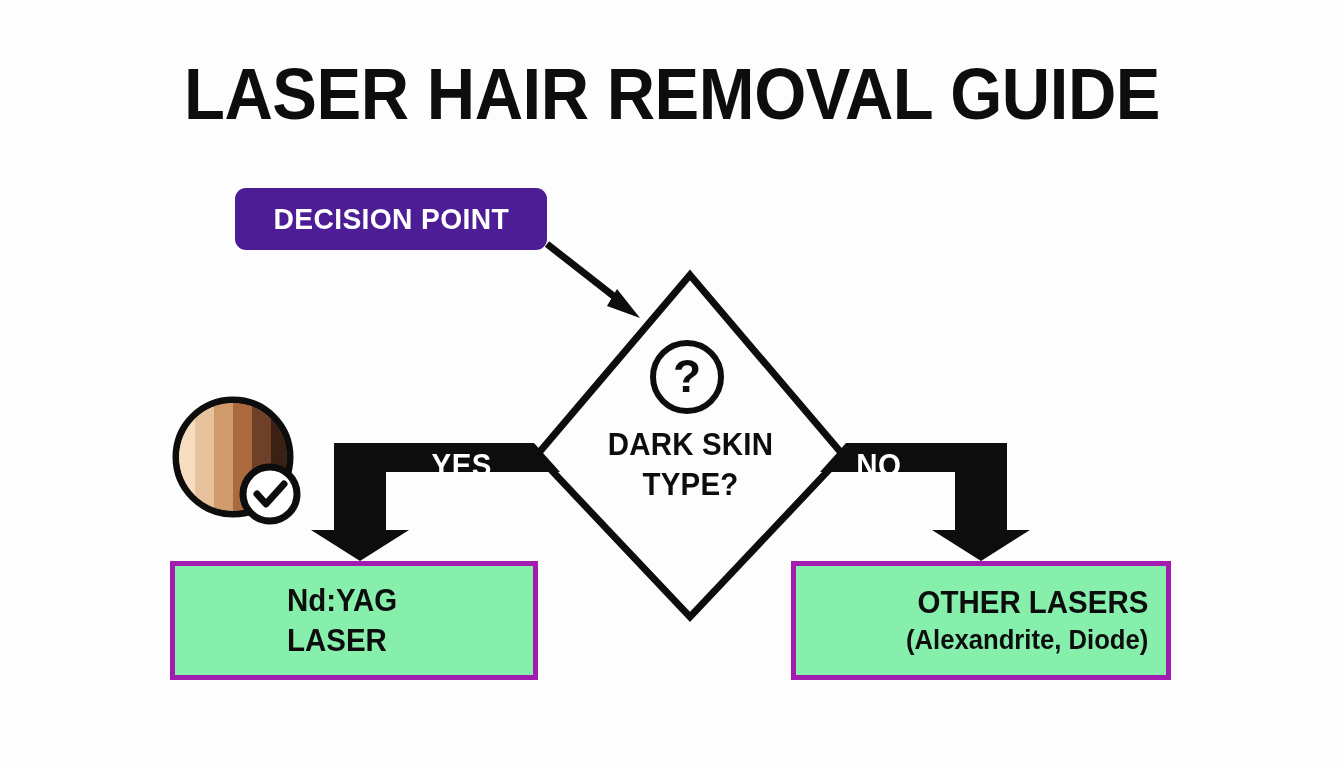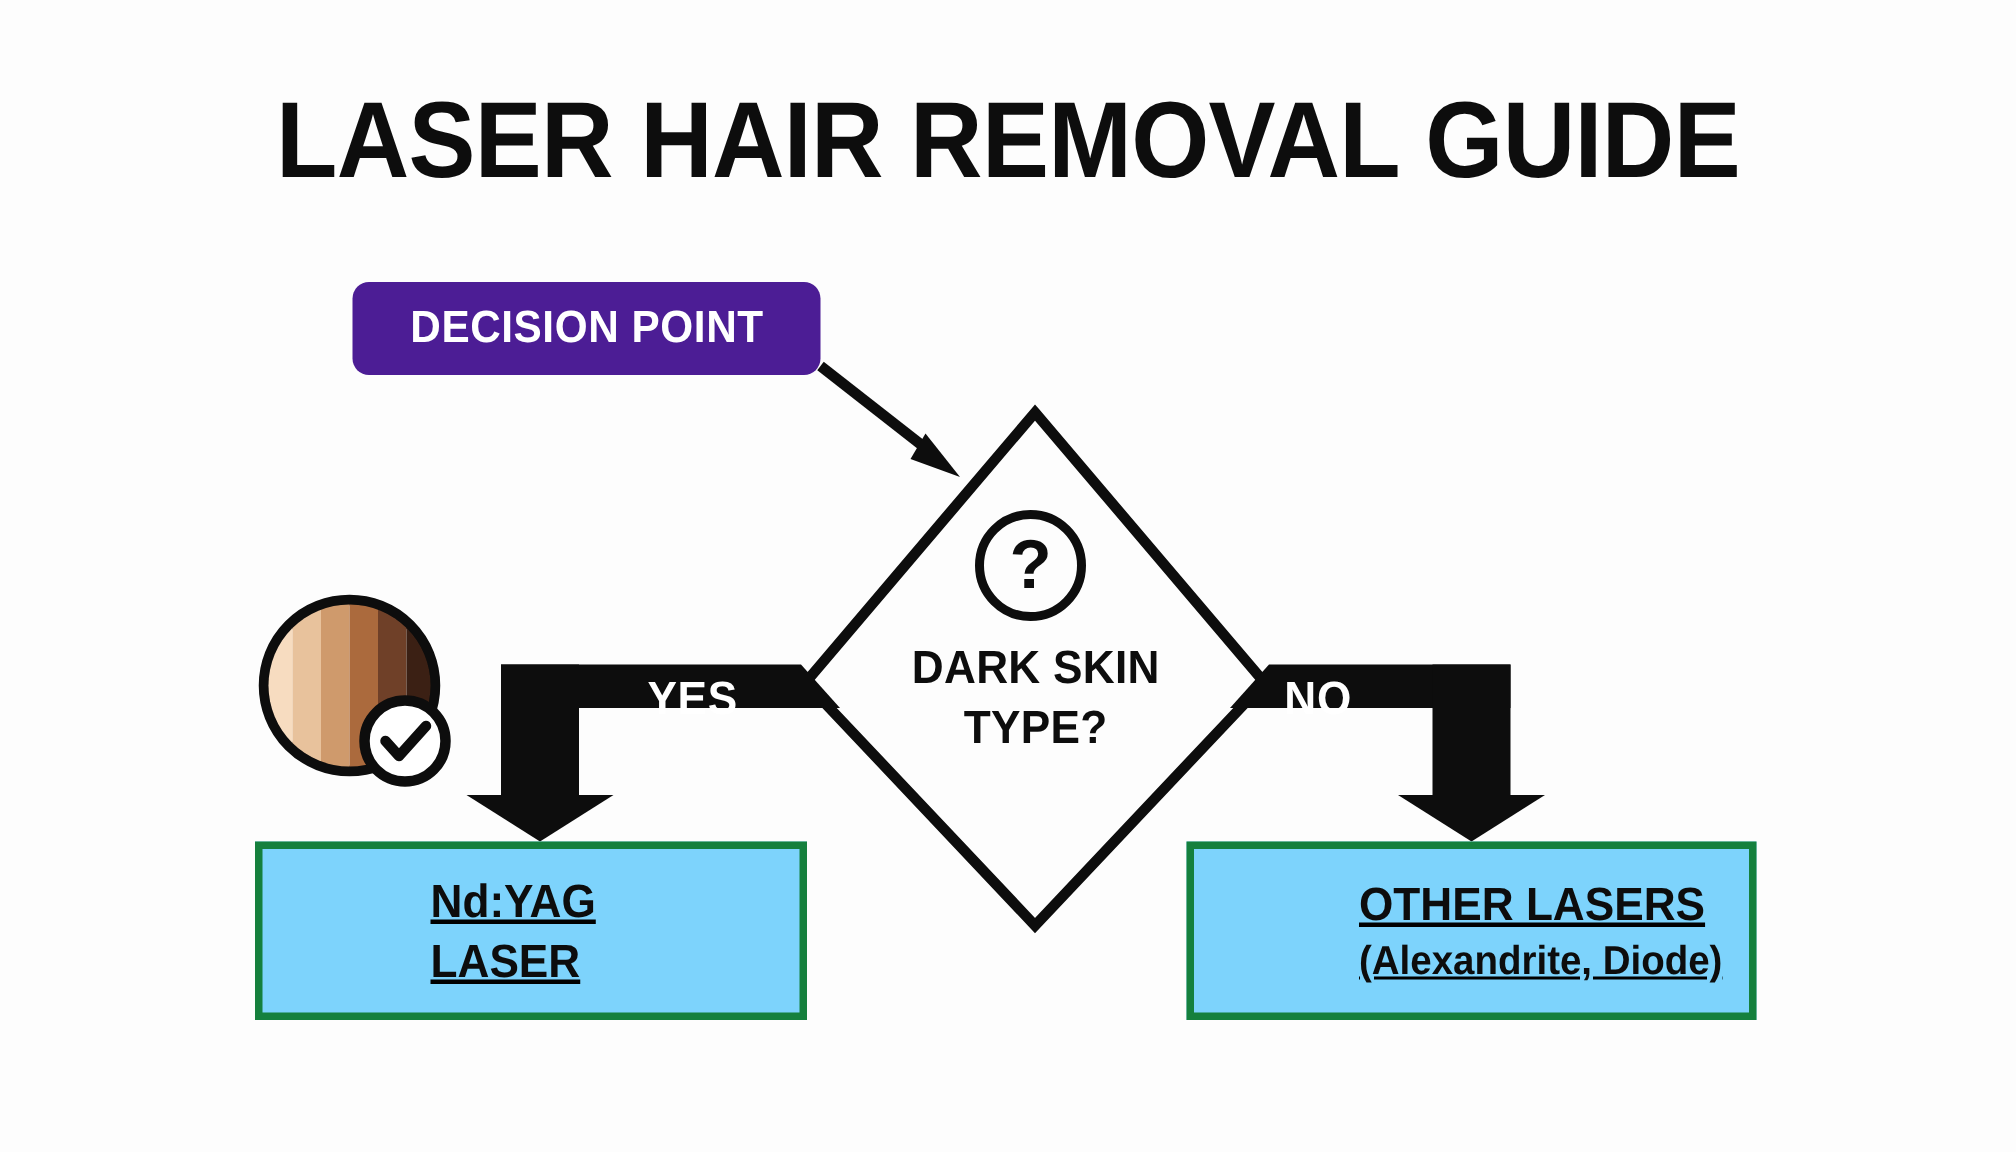--- a/index.html
+++ b/index.html
@@ -81,29 +81,28 @@
     font-size: 31px;
     letter-spacing: 0.5px;
     transform: scaleX(0.95);
     white-space: nowrap;
   }
   #yes-label { left: 430px; top: 448px; }
   #no-label  { left: 855px; top: 448px; }
   
   .outcome-box {
     position: absolute;
-    background: #7dd3fc;
-    border: 5px solid #15803d;
+    background: #86efac;
+    border: 5px solid #a21caf;
     box-sizing: border-box;
     display: flex;
     align-items: center;
-    text-decoration: underline;
   }
   #outcome-left  { left: 170px; top: 561px; width: 368px; height: 119px; }
-  #outcome-right { left: 791px; top: 561px; width: 380px; height: 119px; }
+  #outcome-right { left: 791px; top: 561px; width: 380px; height: 119px; text-align: right; }
   .outcome-icon {
     flex: 0 0 auto;
     width: 78px;
     height: 78px;
     margin-left: 22px;
     margin-right: 12px;
   }
   #outcome-right .outcome-icon { margin-left: 24px; margin-right: 8px; }
   .outcome-text {
     font-weight: bold;

